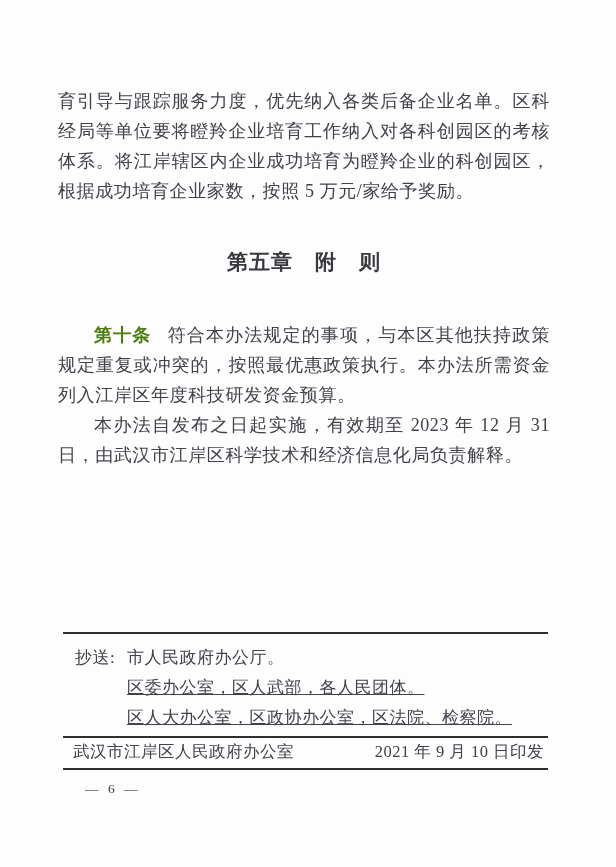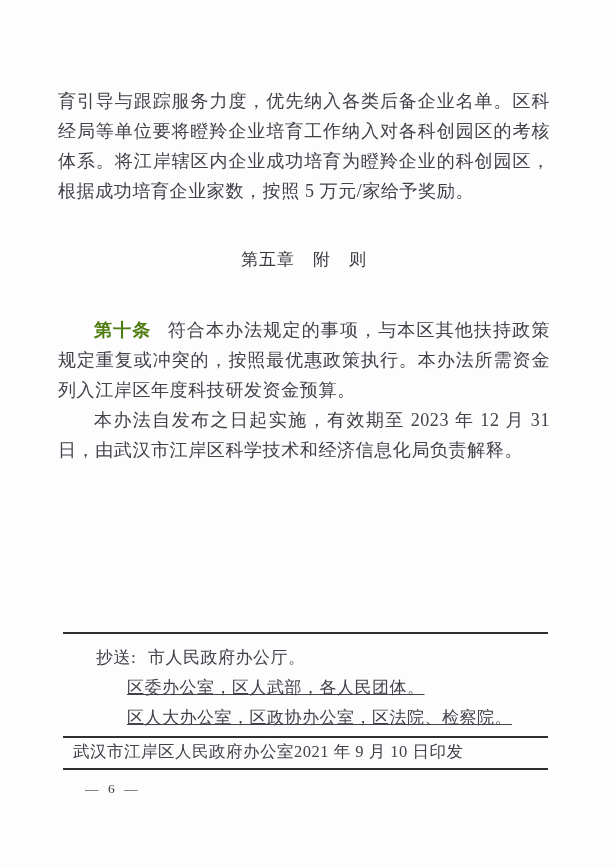--- a/index.html
+++ b/index.html
@@ -24,22 +24,22 @@
     font-size: 18px;
     line-height: 30px;
     letter-spacing: 0.6px;
     text-align: justify;
     text-indent: 2em;
     color: #41414a;
   }
   .body-para.no-indent { text-indent: 0; }
   .chapter-heading {
     text-align: center;
-    font-weight: normal;
-    font-size: 17px;
+    font-weight: bold;
+    font-size: 21px;
     color: #38383f;
     margin: 42px 0 44px 0;
     letter-spacing: 1px;
   }
   .article-label {
     font-weight: bold;
     color: #4d7c0f;
     margin-right: 0.9em;
   }
   .bottom-section {
@@ -49,25 +49,26 @@
     width: 485px;
   }
   .cc-block {
     border-top: 2px solid #2e2e33;
     border-bottom: 2px solid #2e2e33;
     padding: 9px 0 3px 12px;
     font-size: 17px;
     line-height: 30px;
     letter-spacing: 0.5px;
   }
-  .cc-first-line { display: flex; margin-left: 21px; }
+  .cc-first-line { display: flex; }
   .cc-label { width: 52px; flex: 0 0 52px; }
   .cc-cont { padding-left: 52px; text-decoration: underline; }
   .footer-row {
     display: flex;
+    justify-content: space-between;
     align-items: center;
     border-bottom: 2px solid #2e2e33;
     padding: 3px 4px 5px 10px;
     font-size: 16.5px;
     letter-spacing: 0.5px;
     color: #41414a;
   }
   .page-number {
     margin: 11px 0 0 22px;
     font-size: 13.5px;

